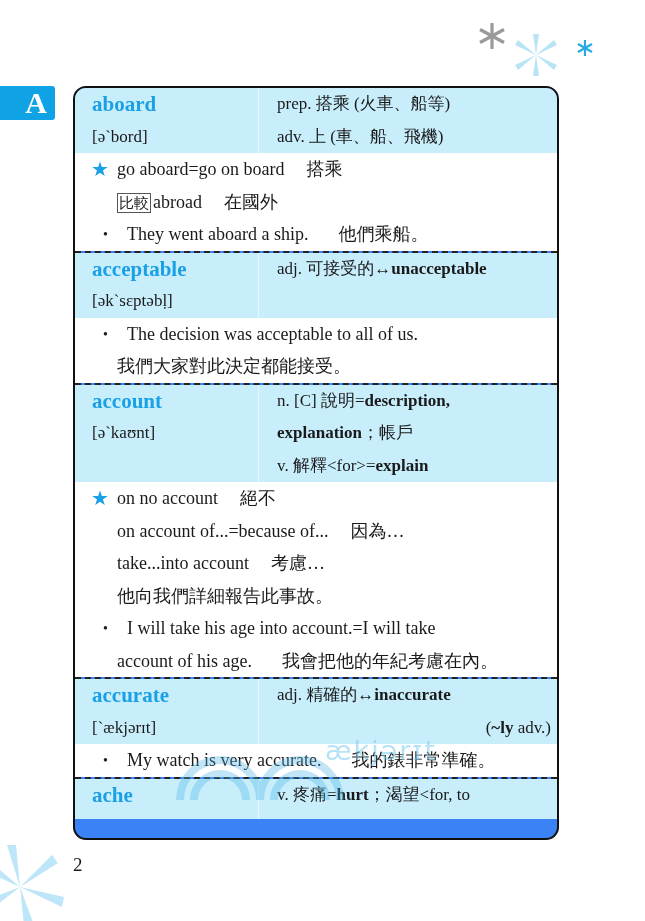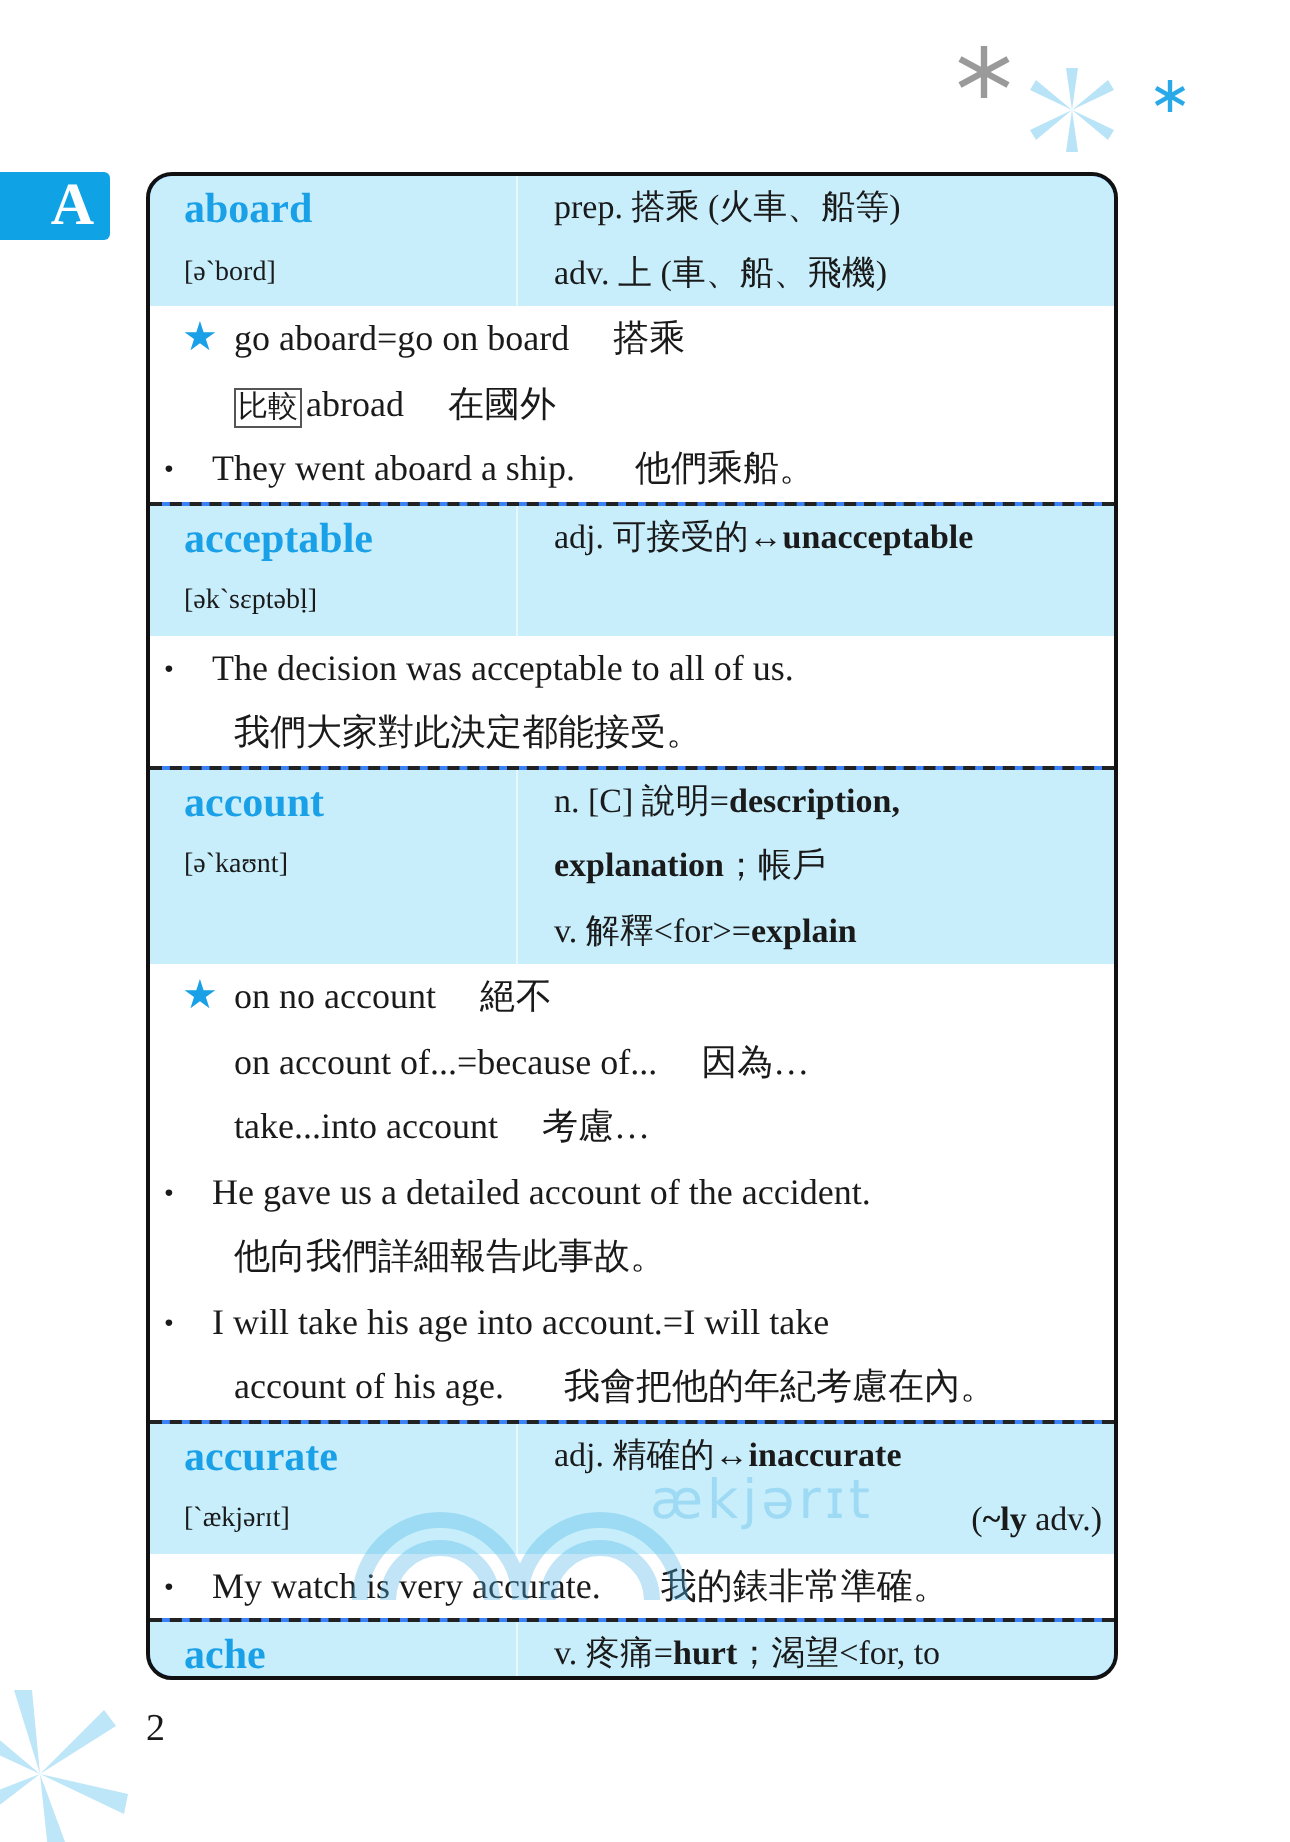--- a/index.html
+++ b/index.html
@@ -17,27 +17,27 @@
   .letter-tab span { position:absolute; right:8px; top:0; }
 
   .box { position:absolute; left:73px; top:86px; width:486px; height:754px; box-sizing:border-box;
          border:2px solid #111; border-radius:13px; overflow:hidden; background:#3b82f6; }
   .hdr { position:relative; background:#c8eefc; }
   .hdr::after { content:""; position:absolute; left:183px; top:0; bottom:0; width:1px; background:#e6f7fe; }
   .hdr .row { height:32.5px; line-height:32.5px; position:relative; white-space:nowrap; }
   .hdr .l { position:absolute; left:17px; }
   .hdr .r { position:absolute; left:202px; }
   .word { color:#1aa0e6; font-weight:bold; font-size:21px; }
-  .ipa { font-size:14px; }
+  .ipa { font-size:17px; }
   .def { font-size:17px;text-align:right; }
   .b { font-weight:bold; }
   .body { background:#fff; padding:0; }
   .body .row { height:32.5px; line-height:32.5px; font-size:18px; white-space:nowrap; position:relative; }
   .ind { padding-left:42px; }
-  .bul { padding-left:7px; }
+  .bul { padding-left:28px; }
   .bul .dot { display:inline-block; width:24px; text-align:left; font-size:14px; position:relative; top:-1px; }
   .starmark { position:absolute; left:16px; color:#1aa0e6; font-size:20px; }
   .zh { margin-left:22px; }
   .zh2 { margin-left:30px; }
   .cmp { display:inline-block; border:1px solid #555; font-size:15px; line-height:18px; padding:0 1px; margin-right:2px; }
   .dash { border-top:2px dashed #222; height:0; }
   .wm { position:absolute; left:170px; top:736px; width:330px; height:64px; opacity:0.35; pointer-events:none; }
   .wm-text { position:absolute; left:325px; top:735px; color:#7ccbee; font-size:27px; letter-spacing:2px; opacity:0.55; font-family:"DejaVu Sans", sans-serif; }
   .page-num { position:absolute; left:73px; top:854px; font-size:19px; }
 </style>
@@ -127,21 +127,20 @@
         <span class="r def"><span class="b">explanation</span><span>；帳戶</span></span>
       </div>
     <div class="row">
         <span class="r def"><span>v. 解釋&lt;for&gt;=</span><span class="b">explain</span></span>
       </div>
   </div>
   <div class="body">
     <div class="row ind"><span class="starmark">★</span><span>on no account</span><span class="zh">絕不</span></div>
     <div class="row ind"><span>on account of...=because of...</span><span class="zh">因為…</span></div>
     <div class="row ind"><span>take...into account</span><span class="zh">考慮…</span></div>
-    <div class="row bul"><span class="dot">•</span><span>He gave us a detailed account of the accident.</span></div>
     <div class="row ind"><span>他向我們詳細報告此事故。</span></div>
     <div class="row bul"><span class="dot">•</span><span>I will take his age into account.=I will take</span></div>
     <div class="row ind"><span>account of his age.</span><span class="zh2">我會把他的年紀考慮在內。</span></div>
   </div>
   <div class="dash"></div>
 
   <div class="hdr">
     <div class="row">
         <span class="l word">accurate</span>
         <span class="r def"><span>adj. 精確的↔</span><span class="b">inaccurate</span></span>

